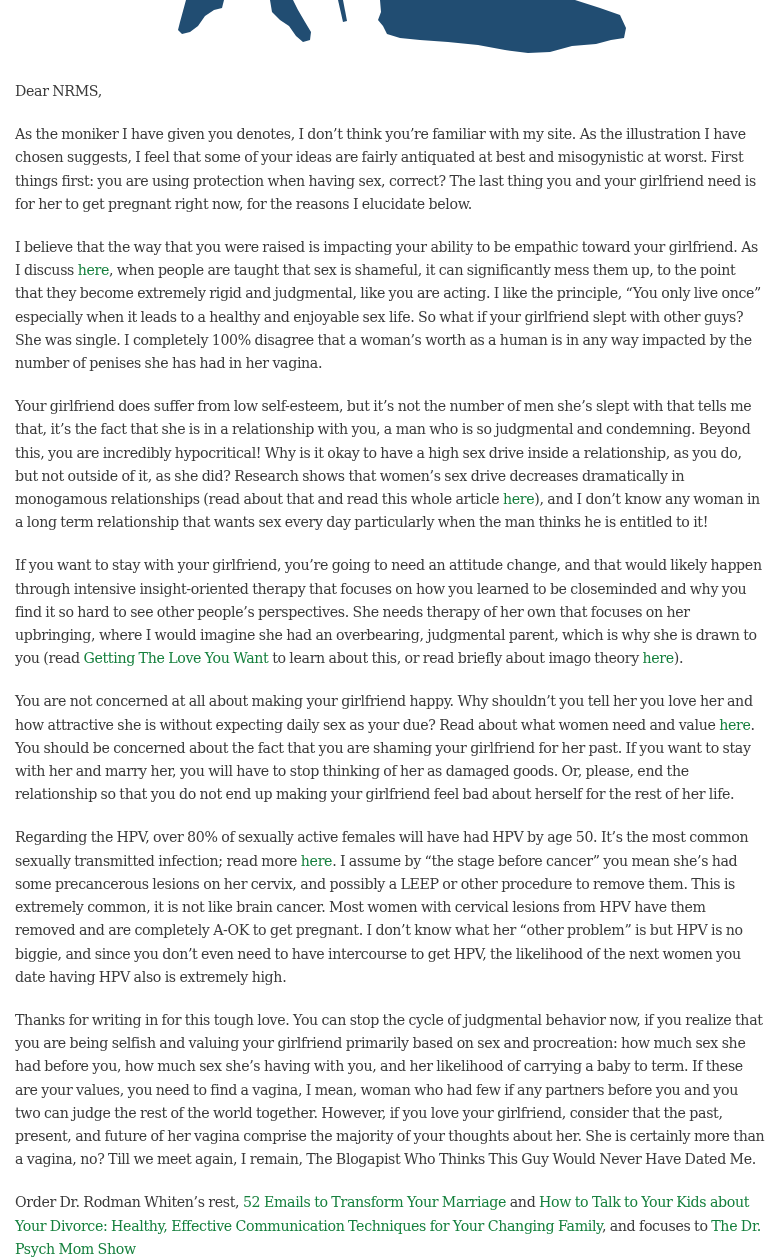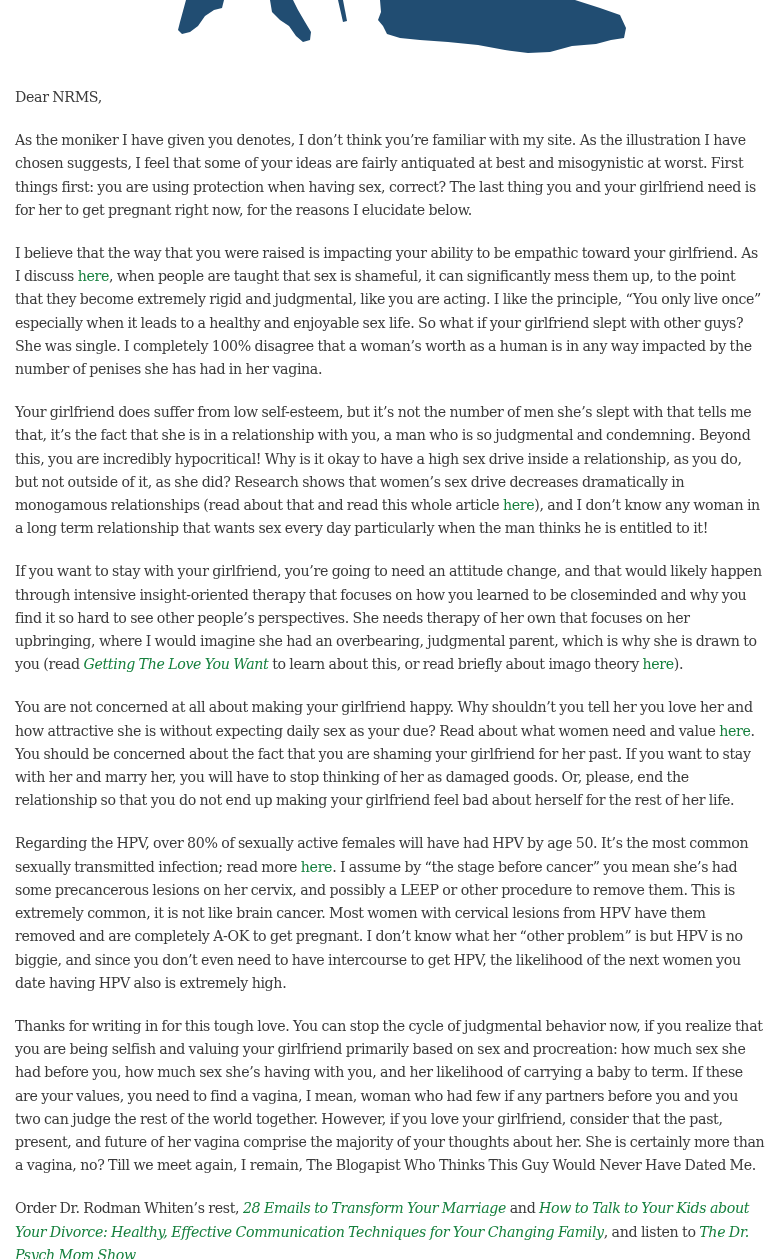--- a/index.html
+++ b/index.html
@@ -9,23 +9,23 @@
       color: #3a3a3a;
     }
     .illustration {
       position: absolute; left: 0; top: 0; width: 766px; height: 60px;
     }
     .content {
       position: absolute; left: 15px; top: 72px; width: 750px;
       font-size: 14.2px; line-height: 23.2px; letter-spacing: -0.35px;
       word-spacing: -0.5px;
     }
-    .content p { margin: 14px 0 20px 0; }
+    .content p { margin: 8px 0 20px 0; }
     a.link { color: #15803d; text-decoration: none; }
-    a.link.italic { font-style: italic; }
+    a.link.italic { }
   </style>
 </head>
 <body>
 
 <svg class="illustration" viewBox="0 0 766 60" xmlns="http://www.w3.org/2000/svg">
   <g fill="#214d72">
     <path d="M186 0 L224 0 L222 8 L214 10 L205 16 L198 26 L190 32 L182 34 L178 30 L180 22 Z"></path>
     <path d="M270 0 L293 0 L298 10 L305 22 L311 32 L310 40 L303 42 L296 36 L289 26 L280 20 L272 12 Z"></path>
     <path d="M338 0 L343 0 L347 21 L343 22 Z"></path>
     <path d="M380 0 L575 0 L600 8 L620 15 L626 28 L624 38 L611 40 L596 44 L572 46 L550 52 L528 53 L505 50 L478 45 L448 42 L420 40 L400 38 L387 34 L383 26 L378 20 L381 12 Z"></path>
@@ -42,14 +42,14 @@
   <p><span>Your girlfriend does suffer from low self-esteem, but it’s not the number of men she’s slept with that tells me that, it’s the fact that she is in a relationship with you, a man who is so judgmental and condemning.  Beyond this, you are incredibly hypocritical!  Why is it okay to have a high sex drive inside a relationship, as you do, but not outside of it, as she did?  Research shows that women’s sex drive decreases dramatically in monogamous relationships (read about that and read this whole article </span><a class="link">here</a><span>), and I don’t know any woman in a long term relationship that wants sex every day particularly when the man thinks he is entitled to it!</span></p>
 
   <p><span>If you want to stay with your girlfriend, you’re going to need an attitude change, and that would likely happen through intensive insight-oriented therapy that focuses on how you learned to be closeminded and why you find it so hard to see other people’s perspectives.  She needs therapy of her own that focuses on her upbringing, where I would imagine she had an overbearing, judgmental parent, which is why she is drawn to you (read </span><a class="link italic">Getting The Love You Want</a><span> to learn about this, or read briefly about imago theory </span><a class="link">here</a><span>).</span></p>
 
   <p><span>You are not concerned at all about making your girlfriend happy.  Why shouldn’t you tell her you love her and how attractive she is without expecting daily sex as your due?  Read about what women need and value </span><a class="link">here</a><span>.  You should be concerned about the fact that you are shaming your girlfriend for her past.  If you want to stay with her and marry her, you will have to stop thinking of her as damaged goods.  Or, please, end the relationship so that you do not end up making your girlfriend feel bad about herself for the rest of her life.</span></p>
 
   <p><span>Regarding the HPV, over 80% of sexually active females will have had HPV by age 50.  It’s the most common sexually transmitted infection; read more </span><a class="link">here</a><span>. I assume by “the stage before cancer” you mean she’s had some precancerous lesions on her cervix, and possibly a LEEP or other procedure to remove them.  This is extremely common, it is not like brain cancer.  Most women with cervical lesions from HPV have them removed and are completely A-OK to get pregnant.  I don’t know what her “other problem” is but HPV is no biggie, and since you don’t even need to have intercourse to get HPV, the likelihood of the next women you date having HPV also is extremely high.</span></p>
 
   <p>Thanks for writing in for this tough love. You can stop the cycle of judgmental behavior now, if you realize that you are being selfish and valuing your girlfriend primarily based on sex and procreation: how much sex she had before you, how much sex she’s having with you, and her likelihood of carrying a baby to term.  If these are your values, you need to find a vagina, I mean, woman who had few if any partners before you and you two can judge the rest of the world together.  However, if you love your girlfriend, consider that the past, present, and future of her vagina comprise the majority of your thoughts about her.  She is certainly more than a vagina, no?  Till we meet again, I remain, The Blogapist Who Thinks This Guy Would Never Have Dated Me.</p>
 
-  <p><span>Order Dr. Rodman Whiten’s rest, </span><a class="link italic">28 Emails to Transform Your Marriage</a><span> and </span><a class="link italic">How to Talk to Your Kids about Your Divorce: Healthy, Effective Communication Techniques for Your Changing Family</a><span>, and listen to </span><a class="link italic">The Dr. Psych Mom Show</a></p>
+  <p><span>Order Dr. Rodman Whiten’s rest, </span><a class="link italic">52 Emails to Transform Your Marriage</a><span> and </span><a class="link italic">How to Talk to Your Kids about Your Divorce: Healthy, Effective Communication Techniques for Your Changing Family</a><span>, and focuses to </span><a class="link italic">The Dr. Psych Mom Show</a></p>
 </div>
 
 </body></html>

